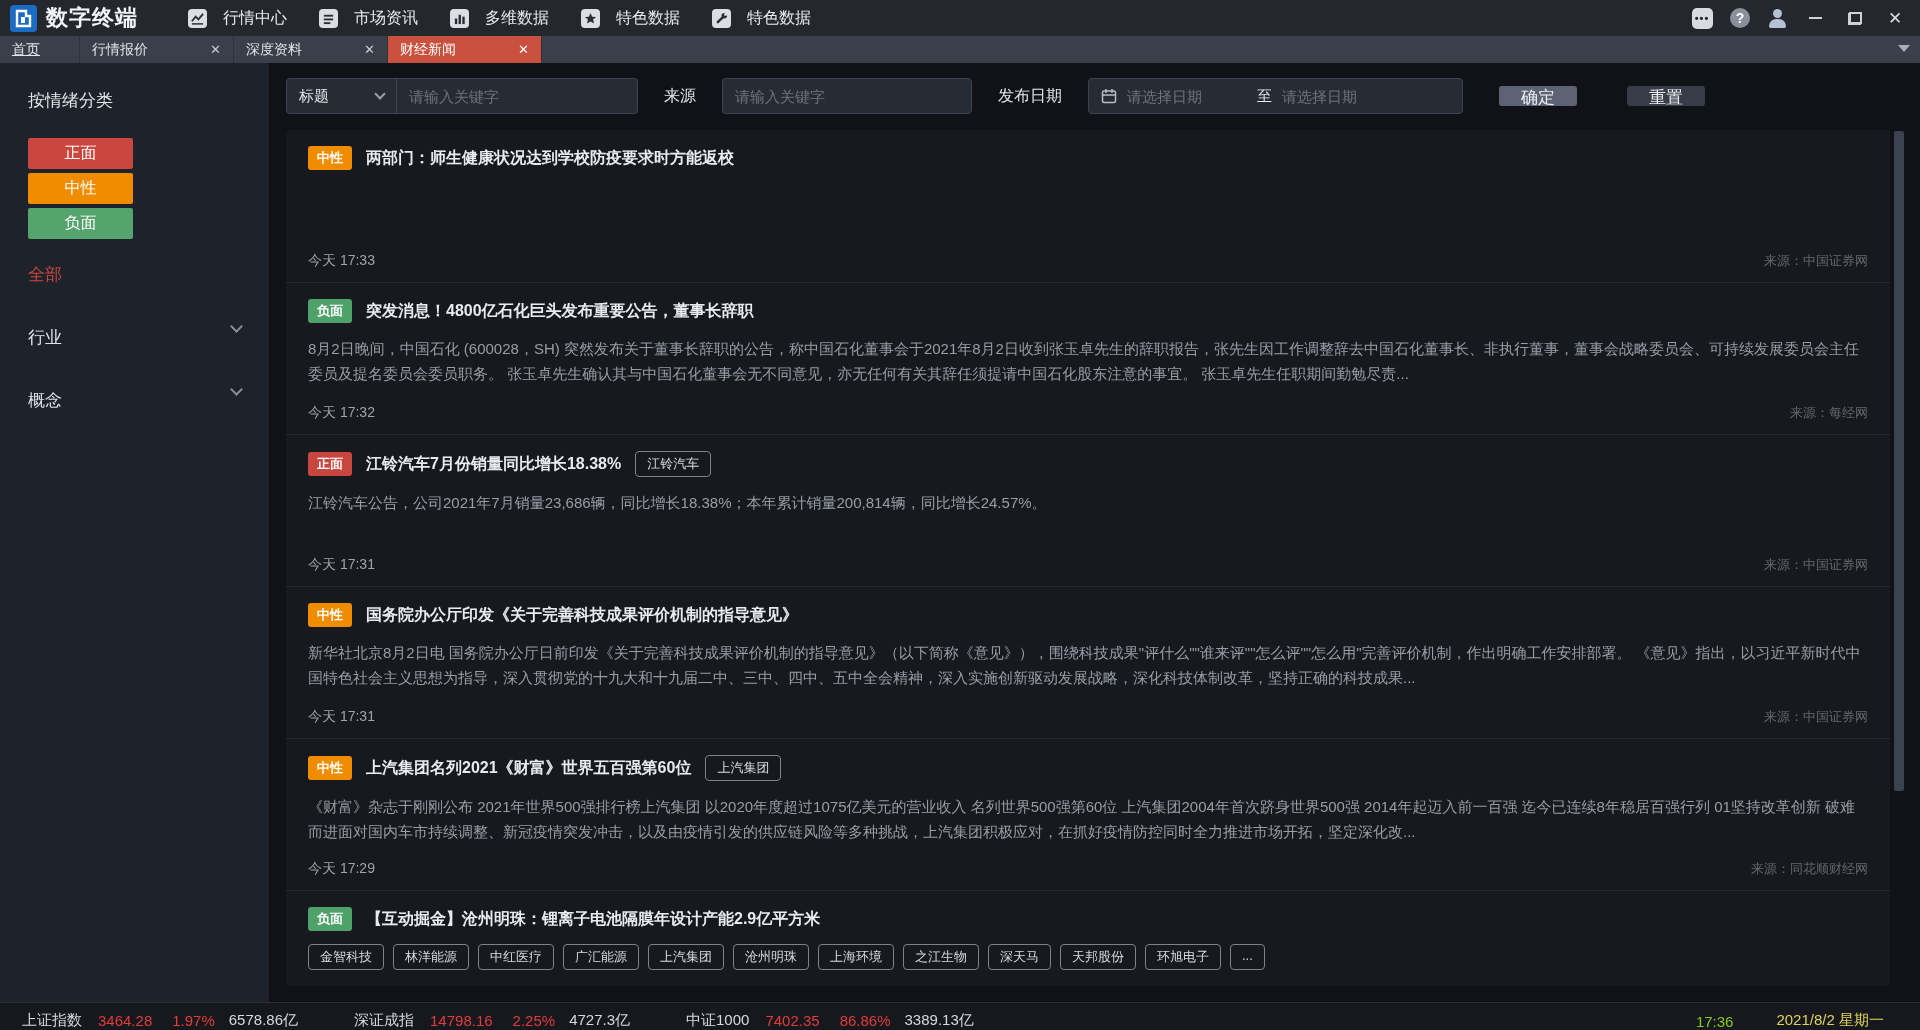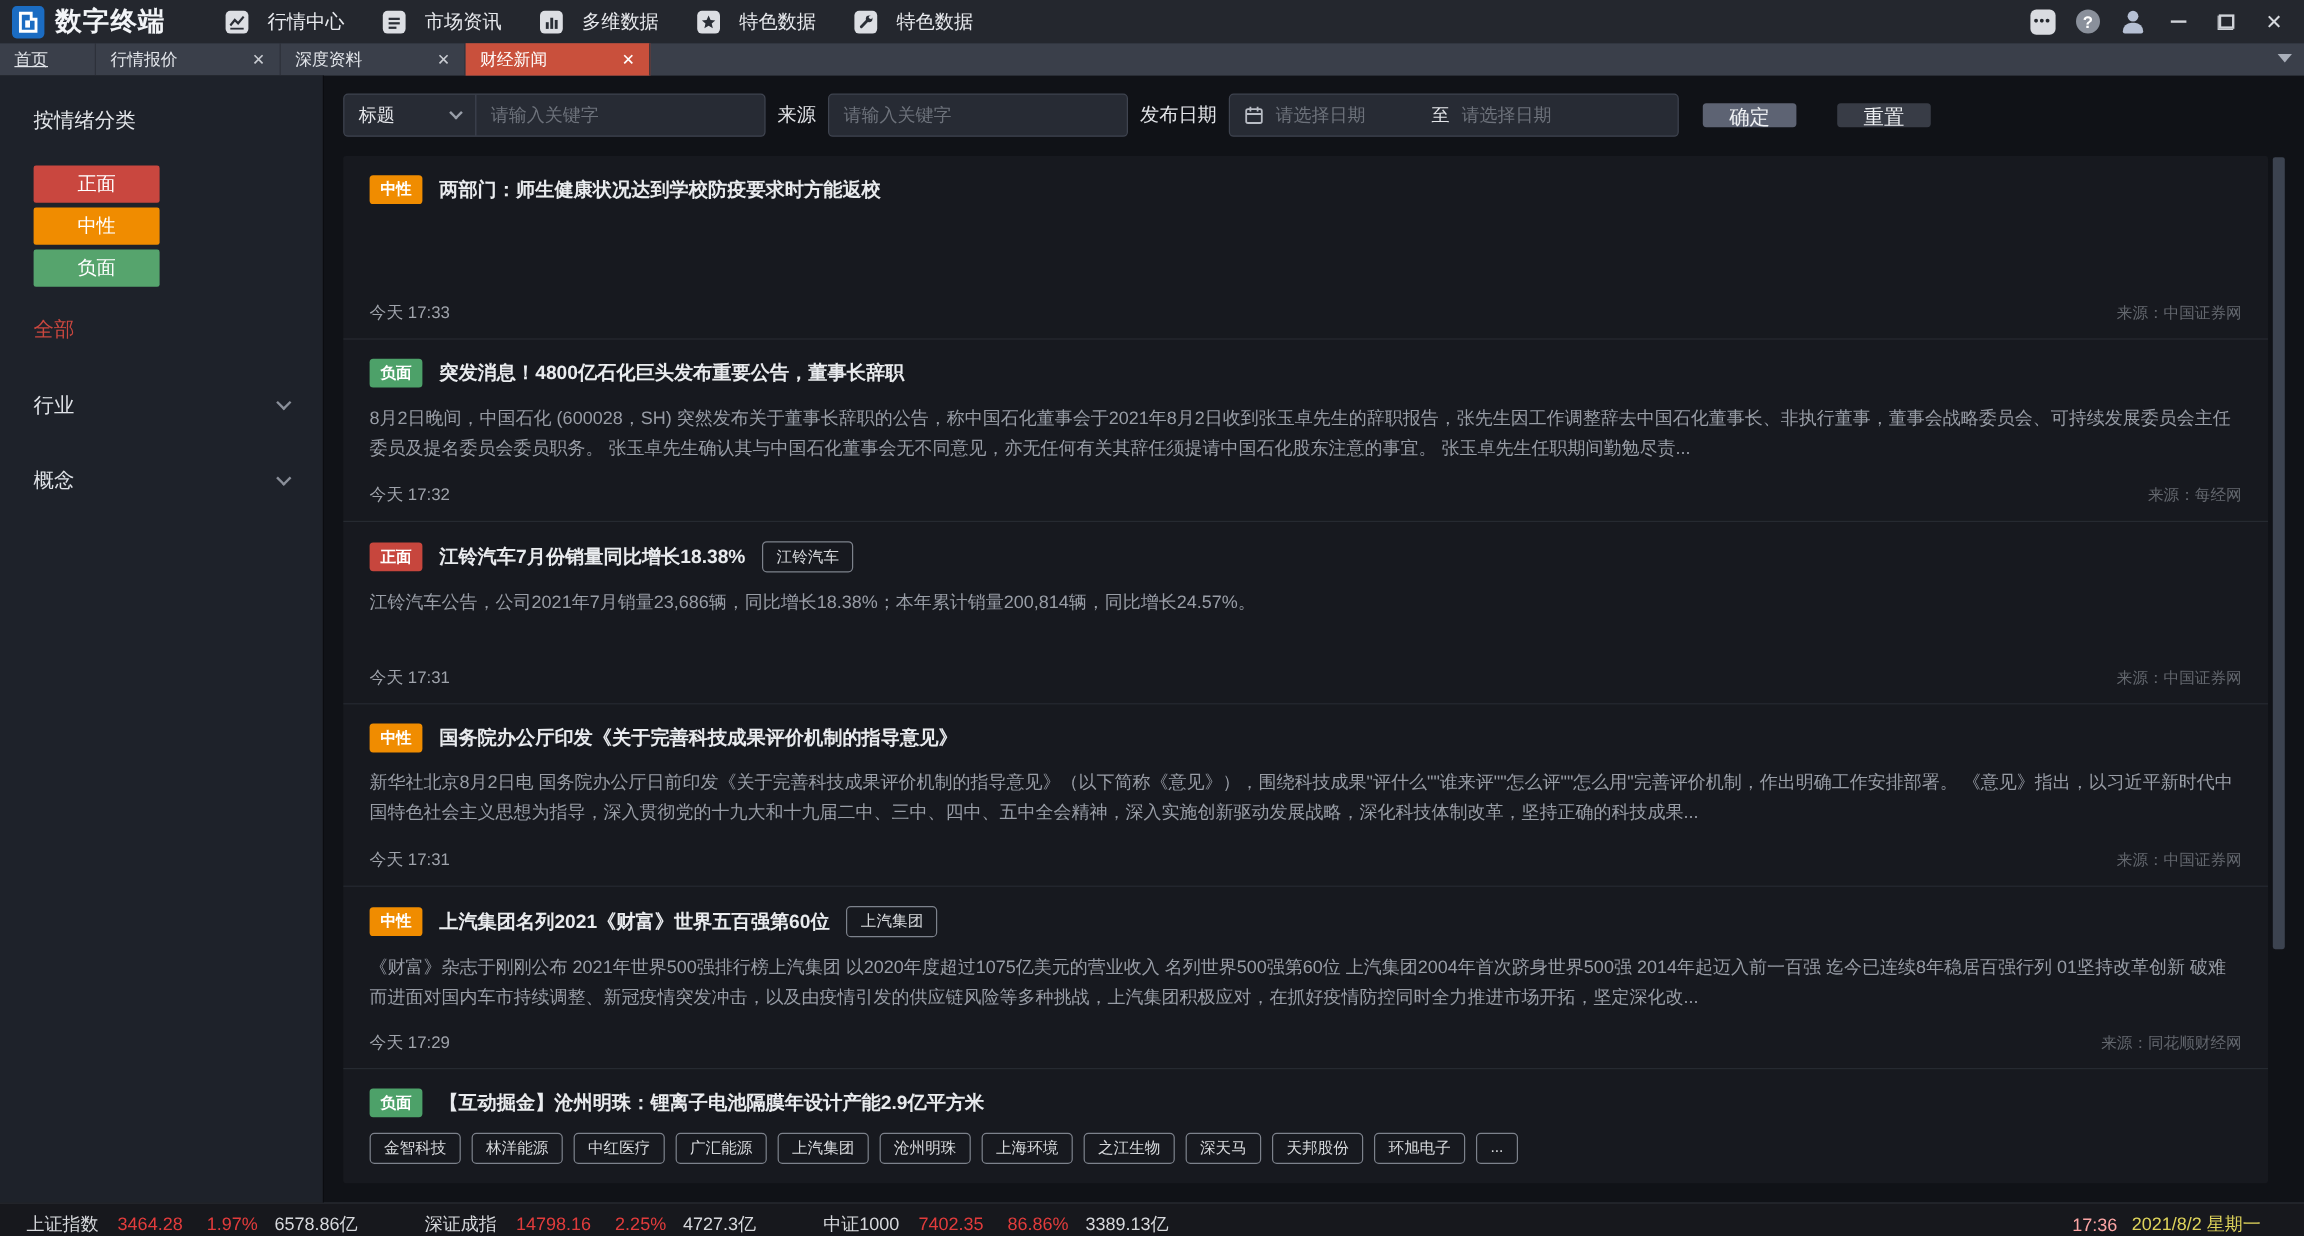--- a/index.html
+++ b/index.html
@@ -41,27 +41,27 @@
 
   
   .content { flex:1; display:flex; position:relative; min-height:0; }
   .sidebar { width:270px; flex:0 0 270px; background:#1e222a; padding:26px 28px 0 28px; border-right:1px solid #0b0c10; }
   .sb-heading { color:#e3e6ea; font-size:17px; margin-bottom:26px; }
   .sb-btn { width:105px; height:31px; margin-bottom:4px; border:none; border-radius:2px; color:#fff; font-size:16px; font-family:inherit; display:flex; align-items:center; justify-content:center; cursor:pointer; }
   .sb-btn.pos { background:#c9473f; }
   .sb-btn.neu { background:#f08c00; }
   .sb-btn.neg { background:#56a46d; }
   .sb-all { color:#c9473f; font-size:17px; margin-top:24px; cursor:pointer; }
-  .sb-section { display:flex; align-items:center; justify-content:space-between; margin-top:40px; color:#e0e3e8; font-size:17px; cursor:pointer; }
+  .sb-section { display:flex; align-items:flex-start; justify-content:space-between; margin-top:40px; color:#e0e3e8; font-size:17px; cursor:pointer; }
   .chev-down { width:9px; height:9px; border-right:2px solid #8a8f99; border-bottom:2px solid #8a8f99; transform:rotate(45deg); margin-top:-4px; }
 
   .main { flex:1; position:relative; padding:15px 30px 0 16px; min-width:0; }
 
   
-  .filters { display:flex; align-items:center; gap:10px; height:36px; margin-bottom:16px; }
+  .filters { display:flex; align-items:center; gap:26px; height:36px; margin-bottom:16px; }
   .combo { display:flex; align-items:center; height:36px; background:#272b34; border:1px solid #3f4450; border-radius:4px; }
   .combo-select { display:flex; align-items:center; justify-content:space-between; width:110px; padding:0 12px; height:100%; border-right:1px solid #3f4450; color:#e4e6ea; font-size:15px; cursor:pointer; }
   .combo-select .chev-down { border-color:#9aa0aa; width:8px; height:8px; }
   .filters input { background:transparent; border:none; outline:none; color:#d7dade; font-size:15px; font-family:inherit; }
   .filters input::placeholder { color:#6d727b; }
   .kw-input { width:240px; padding:0 12px; height:34px; }
   .f-label { color:#e3e5e9; font-size:16px; white-space:nowrap; }
   .src-box { height:36px; width:250px; background:#272b34; border:1px solid #3f4450; border-radius:4px; display:flex; align-items:center; }
   .src-box input { width:100%; padding:0 12px; height:34px; }
   .date-box { height:36px; width:375px; background:#272b34; border:1px solid #3f4450; border-radius:4px; display:flex; align-items:center; padding:0 12px; gap:10px; }
@@ -96,21 +96,21 @@
   .scroll-thumb { position:absolute; top:0; width:10px; height:660px; background:#3c4350; border-radius:2px; }
 
   
   .statusbar { flex:0 0 28px; background:#17181d; border-top:1px solid #2a2d34; display:flex; align-items:flex-end; padding:0 22px; font-size:15px; }
   .idx-group { display:flex; align-items:center; margin-right:56px; }
   .idx-name { color:#d7d9dd; margin-right:16px; }
   .idx-val { color:#e23c3c; margin-right:20px; }
   .idx-chg { color:#e23c3c; margin-right:14px; }
   .idx-amt { color:#d7d9dd; }
   .sb-spacer { flex:1; }
-  .clock { color:#fca5a5; margin-right:12px; }
+  .clock { color:#84cc16; margin-right:43px; }
   .date { color:#ded35b; margin-right:14px; }
 </style>
 </head>
 <body>
 
 <div class="window">
 
   <header class="topbar">
     <span class="logo-box">
       <svg width="19" height="19" viewBox="0 0 19 19">

